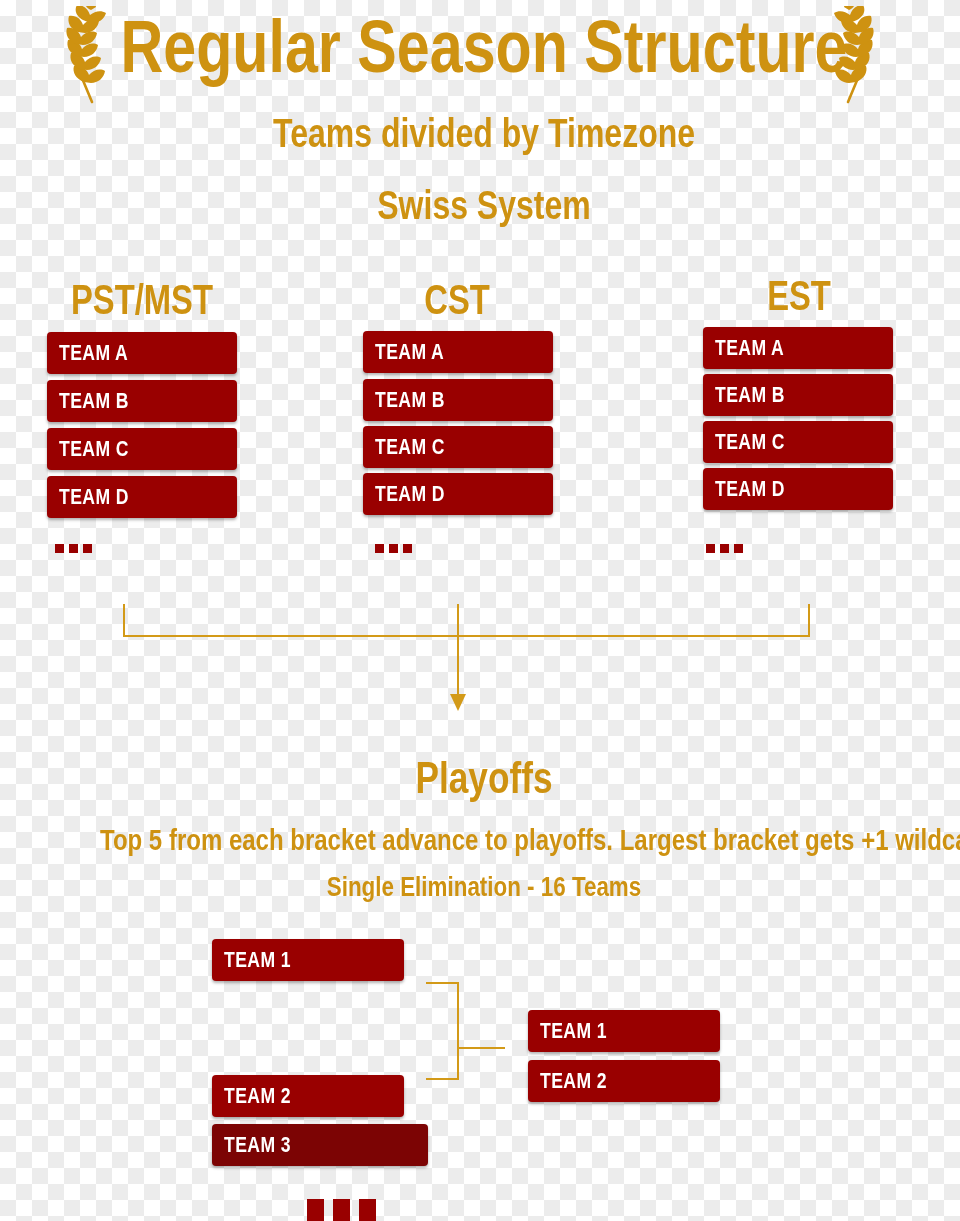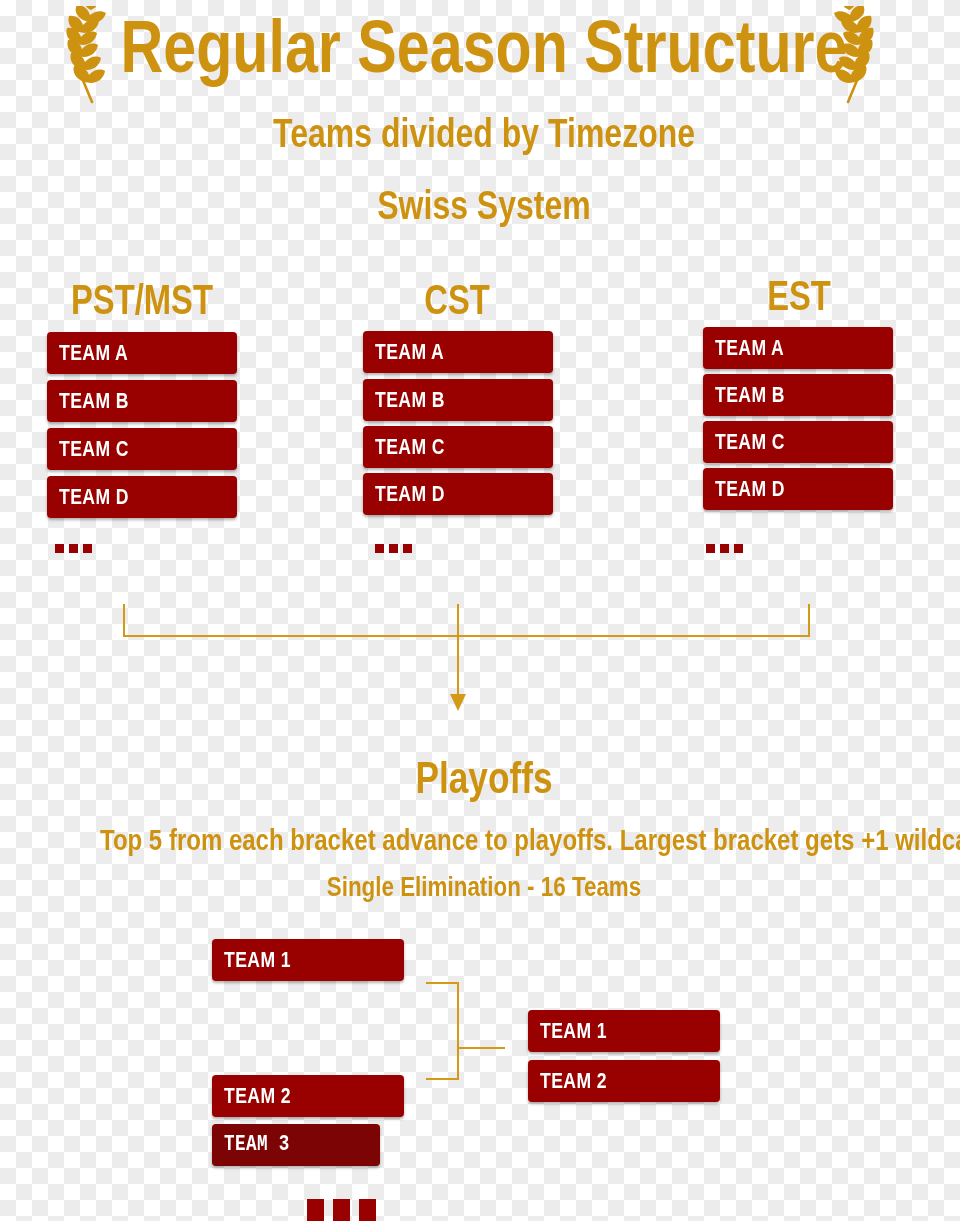--- a/index.html
+++ b/index.html
@@ -297,21 +297,21 @@
   <div class="playoffs-title gold">Playoffs</div>
   <div class="playoffs-note1 gold">Top 5 from each bracket advance to playoffs. Largest bracket gets +1 wildcard.</div>
   <div class="playoffs-note2 gold">Single Elimination - 16 Teams</div>
 
   <div class="team-box" style="left:208px; top:939px; width:192px; height:42px;">
     <span class="label">TEAM 1</span>
   </div>
   <div class="team-box" style="left:208px; top:1075px; width:192px; height:42px;">
     <span class="label">TEAM 2</span>
   </div>
-  <div class="team-box dark" style="left:208px; top:1124px; width:168px; height:42px;font-family:Liberation Mono, monospace;">
+  <div class="team-box dark" style="left:208px; top:1124px; width:216px; height:42px;">
     <span class="label">TEAM 3</span>
   </div>
 
   <div class="line-h" style="left:422px; top:982px; width:33px;"></div>
   <div class="line-v" style="left:453px; top:982px; height:98px;"></div>
   <div class="line-h" style="left:422px; top:1078px; width:33px;"></div>
   <div class="line-h" style="left:453px; top:1047px; width:48px;"></div>
 
   <div class="team-box" style="left:524px; top:1010px; width:192px; height:42px;">
     <span class="label">TEAM 1</span>

